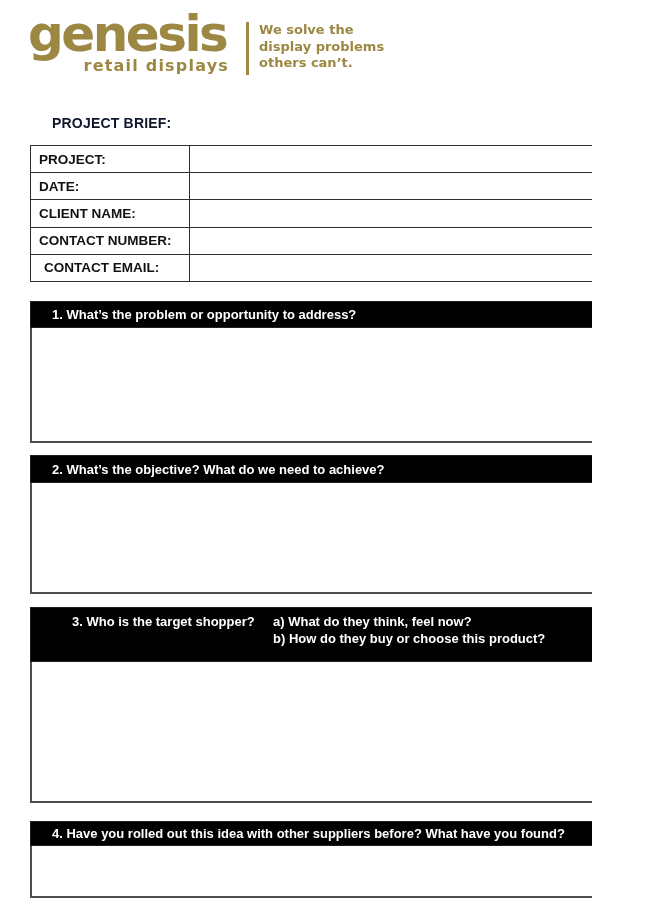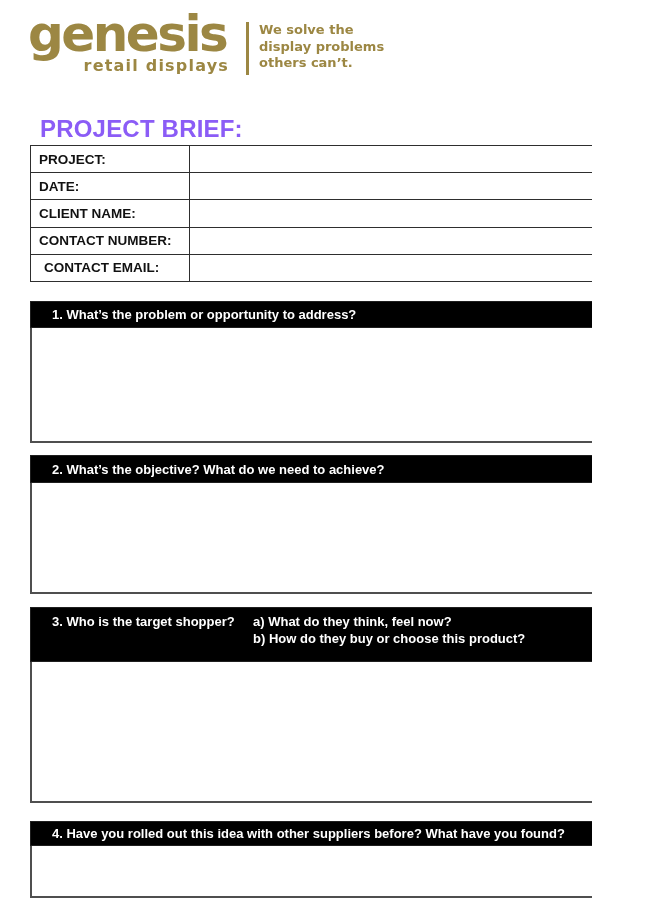--- a/index.html
+++ b/index.html
@@ -51,25 +51,25 @@
     font-family: "DejaVu Sans", sans-serif;
     font-weight: bold;
     font-size: 13px;
     line-height: 16.5px;
     color: #9c8743;
   }
 
   
   .page-title {
     position: absolute;
-    left: 40px;
+    left: 52px;
     top: 115px;
-    font-size: 24px;
-    font-weight: bold;
-    color: #8b5cf6;
+    font-size: 14px;
+    font-weight: bold;
+    color: #0f172a;
     letter-spacing: 0.2px;
   }
 
   
   .info-table {
     position: absolute;
     left: 30px;
     top: 145px;
     width: 592px;
     height: 137px;
@@ -131,21 +131,21 @@
   }
   .header-1 { top: 301px; height: 27px; }
   .box-1    { top: 328px; height: 115px; }
   .header-2 { top: 455px; height: 28px; }
   .box-2    { top: 483px; height: 111px; }
   .header-3 { top: 607px; height: 55px; }
   .box-3    { top: 662px; height: 141px; }
   .header-4 { top: 821px; height: 25px; }
   .box-4    { top: 846px; height: 52px; }
 
-  .q3-title { flex: 0 0 201px; }
+  .q3-title { flex: 0 0 201px; margin-left: 20px; }
   .q3-subs { display: flex; flex-direction: column; line-height: 16.5px; }
 </style>
 </head>
 <body>
 
 <div class="page">
 
   <div class="logo-wordmark">genesis</div>
   <div class="logo-sub">retail displays</div>
   <div class="logo-divider"></div>

